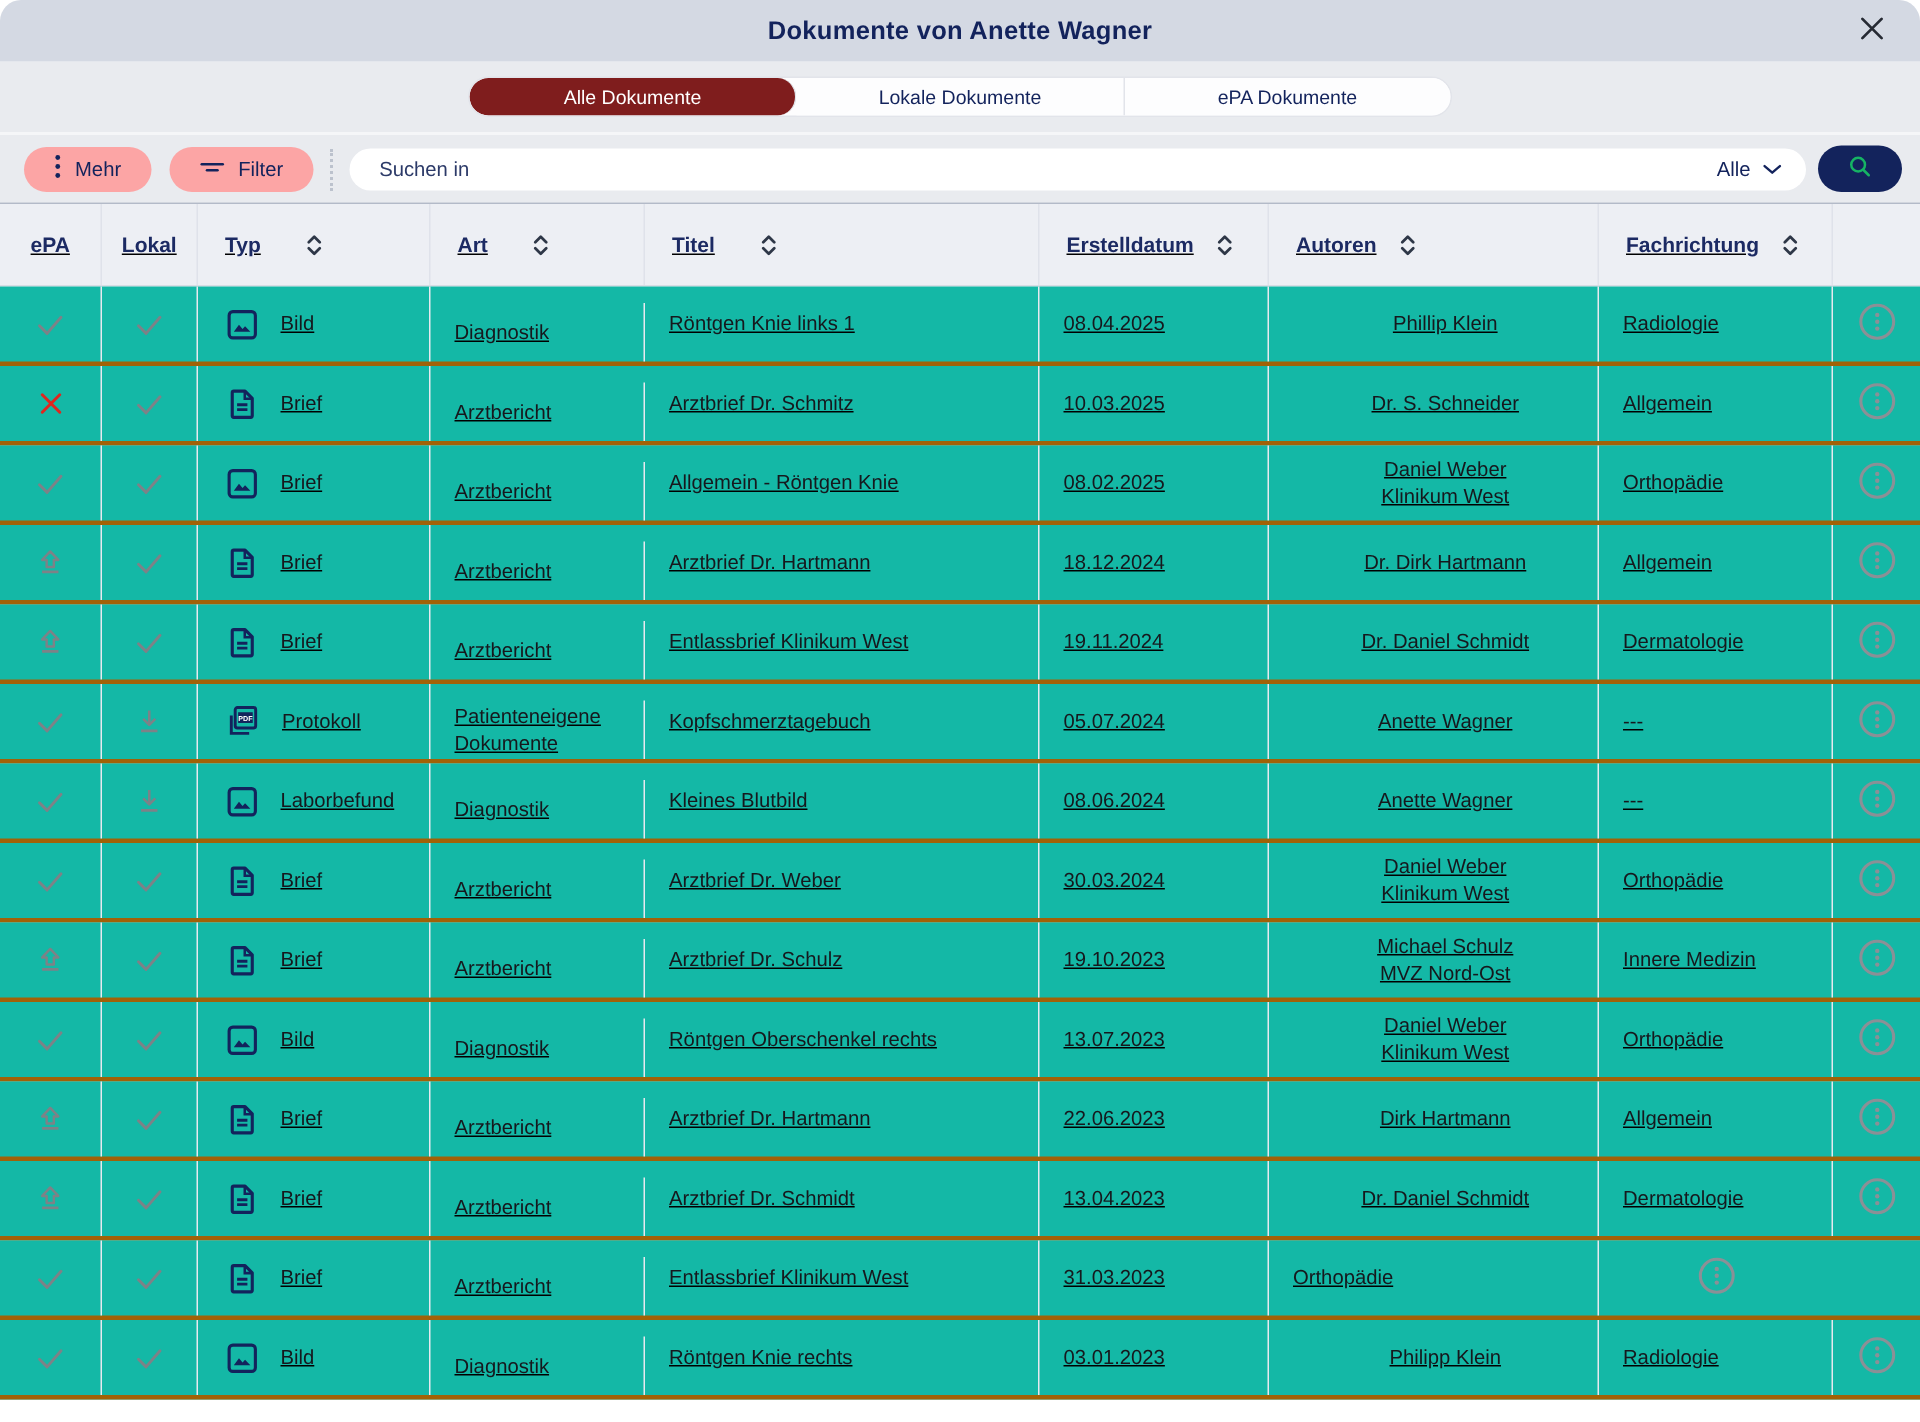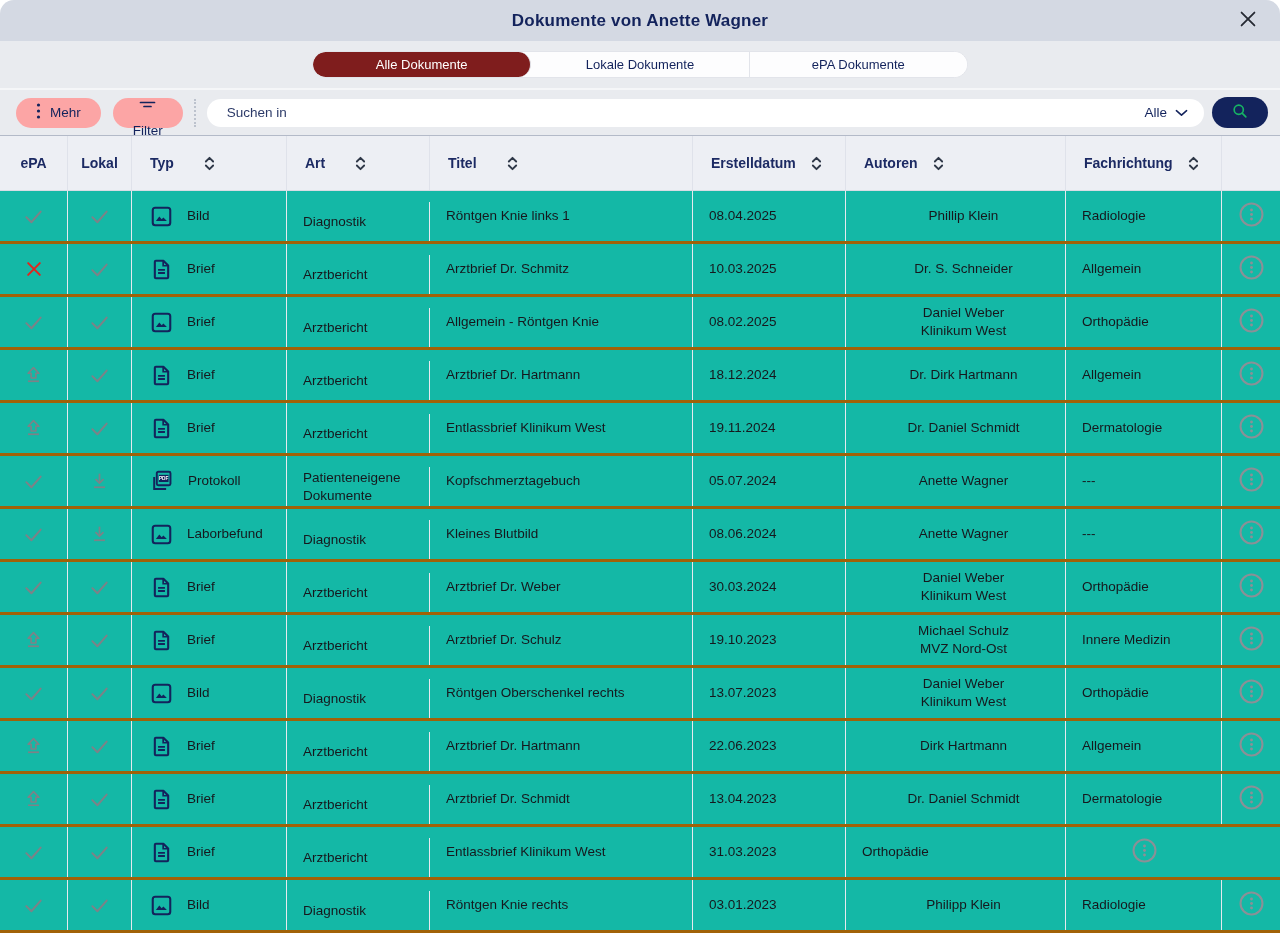--- a/index.html
+++ b/index.html
@@ -24,34 +24,34 @@
     border-right:1px solid #e2e4ea; cursor:pointer; font-family:inherit; }
   .segment:last-child { border-right:none; }
   .segment.active { background:#7f1d1d; color:#fff; border-radius:14px; }
 
   
   .toolbar { height:47px; background:#e9ebef; border-top:2px solid #f5f6f8;
     display:flex; align-items:center; padding:0 12px 0 16px; }
   .tool-btn { height:30px; padding:0 20px; border-radius:15px; background:#fca5a5; border:none;
     display:flex; align-items:center; gap:9px; font-size:13.5px; color:#13235c;
     cursor:pointer; font-family:inherit; }
-  .tool-btn + .tool-btn { margin-left:12px;flex-direction:column; }
+  .tool-btn + .tool-btn { margin-left:12px; }
   .dotted-divider { height:28px; border-left:2px dotted #bcc2cd; margin:0 11px; }
   .search-wrap { flex:1; height:28px; background:#fff; border-radius:15px;
     display:flex; align-items:center; padding:0 14px 0 18px; }
   .search-input { flex:1; border:none; outline:none; background:transparent;
     font-size:13.5px; color:#13235c; font-family:inherit; }
   .search-input::placeholder { color:#2c3a68; opacity:1; }
   .scope { display:flex; align-items:center; gap:8px; background:transparent; border:none;
     font-size:13.5px; color:#13235c; cursor:pointer; font-family:inherit; padding:0 2px; }
   .search-btn { width:56px; height:31px; border-radius:16px; background:#13235c; border:none;
     margin-left:8px; display:flex; align-items:center; justify-content:center; cursor:pointer; }
 
   
-  .grid-cols { display:grid; grid-template-columns:68px 64px 155px 143px 263px 153px 220px 156px 58px; }
+  .grid-cols { display:grid; grid-template-columns:68px 64px 155px 143px 263px 153px 220px 156px 58px;text-decoration:underline; }
   .thead { height:56px; background:#edeff4; border-top:1px solid #b3bac8; border-bottom:1px solid #d8dce4; }
   .th { display:flex; align-items:center; padding-left:18px;
     font-size:14px; font-weight:bold; color:#1c2a63; border-right:1px solid #dfe2ea; }
   .th.center { justify-content:center; padding-left:0; }
   .th.no-sep { border-right:none; }
   .th .sort { margin-left:30px; display:flex; align-items:center; cursor:pointer; }
   .th .sort.tight { margin-left:15px; }
 
   .tr { height:53px; background:#14b8a6; border-bottom:3px solid #a16207; }
   .td { display:flex; align-items:center; padding-left:16px; font-size:13.5px; color:#16181d;

